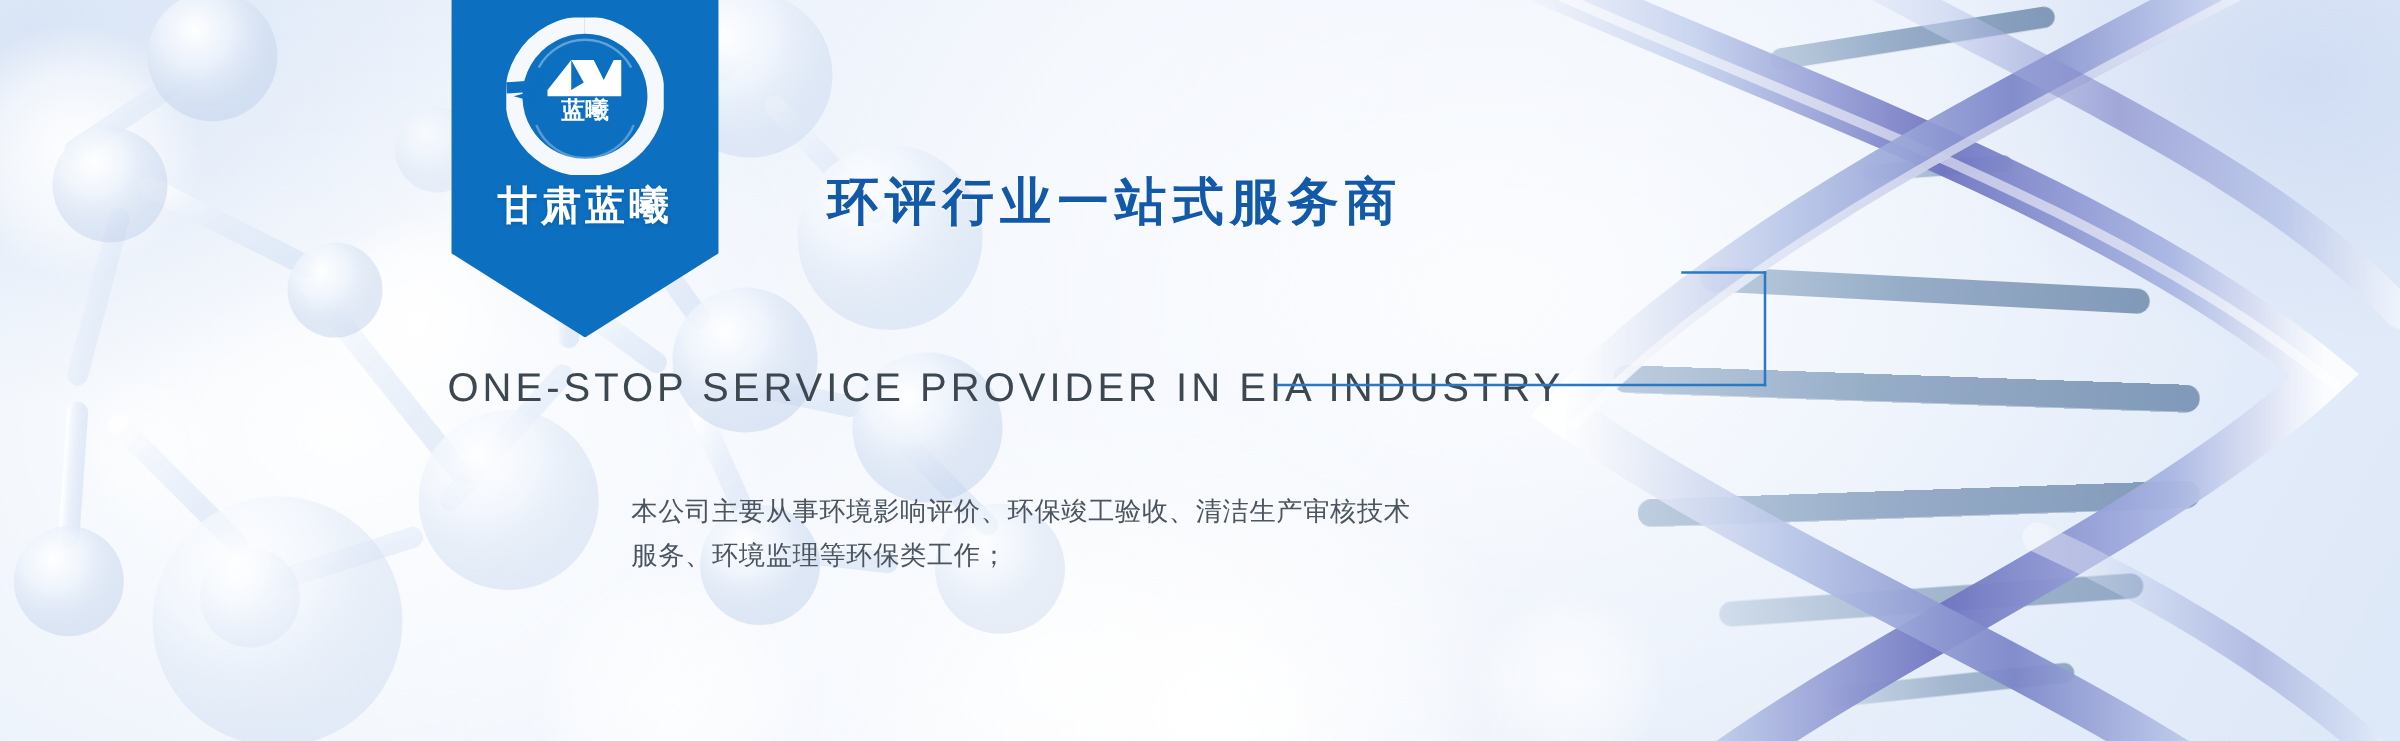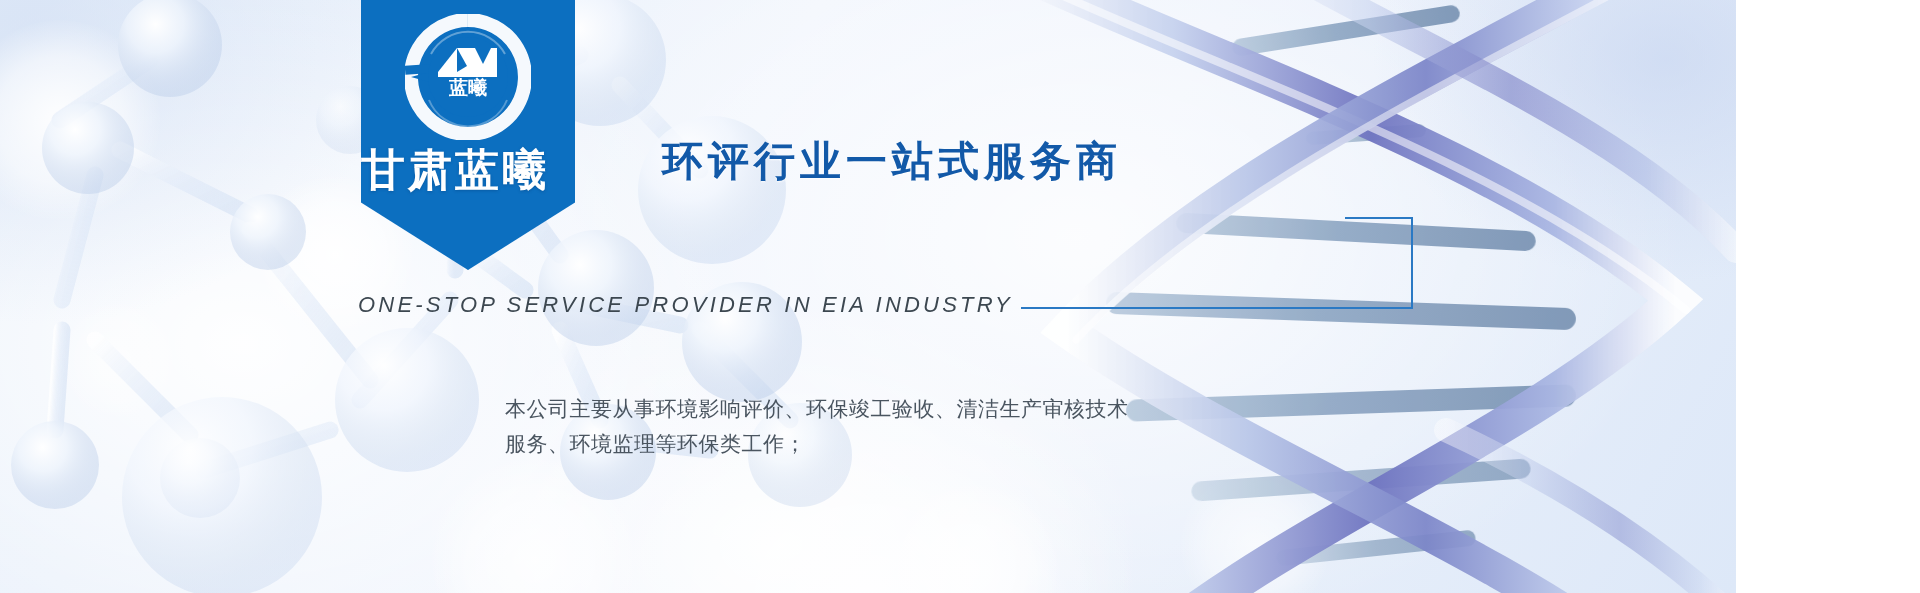--- a/index.html
+++ b/index.html
@@ -6,21 +6,21 @@
     margin: 0;
     padding: 0;
     background: #ffffff;
   }
   body {
     font-family: "Liberation Sans", sans-serif;
   }
 
   .banner {
     position: relative;
-    width: 1736px;
+    width: 1920px;
     height: 593px;
     overflow: hidden;
     background: linear-gradient(118deg, #e8f0fa 0%, #eaf1fb 18%, #f2f6fd 40%, #eef3fc 60%, #e6eefa 78%, #dde8f8 100%);
   }
 
   
   .bg-layer {
     position: absolute;
     inset: 0;
     pointer-events: none;
@@ -83,23 +83,24 @@
     top: 14px;
     transform: translateX(-50%);
     width: 126px;
     height: 126px;
   }
   .badge-name {
     position: absolute;
     left: 0;
     right: 0;
     top: 148px;
+    text-align: center;
     color: #ffffff;
     font-family: "DejaVu Sans", "Liberation Sans", sans-serif;
-    font-size: 44px;
+    font-size: 32px;
     font-weight: bold;
     letter-spacing: 3px;
     line-height: 1;
     text-shadow: 0 1px 3px rgba(10,55,110,0.35);
   }
 
   
   .headline {
     position: absolute;
     left: 662px;
@@ -113,27 +114,26 @@
     white-space: nowrap;
     text-shadow: 0 1px 2px rgba(255,255,255,0.85);
     z-index: 5;
   }
 
   .subline {
     position: absolute;
     left: 358px;
     top: 292px;
     font-family: "Liberation Sans", sans-serif;
-    font-size: 22px;
+    font-size: 32px;
     font-weight: 400;
     color: #3c4750;
     letter-spacing: 3.2px;
     white-space: nowrap;
     z-index: 5;
-    font-style: italic;
   }
 
   
   .rule-h {
     position: absolute;
     height: 2px;
     background: #2a79c4;
     z-index: 5;
   }
   .rule-v {

